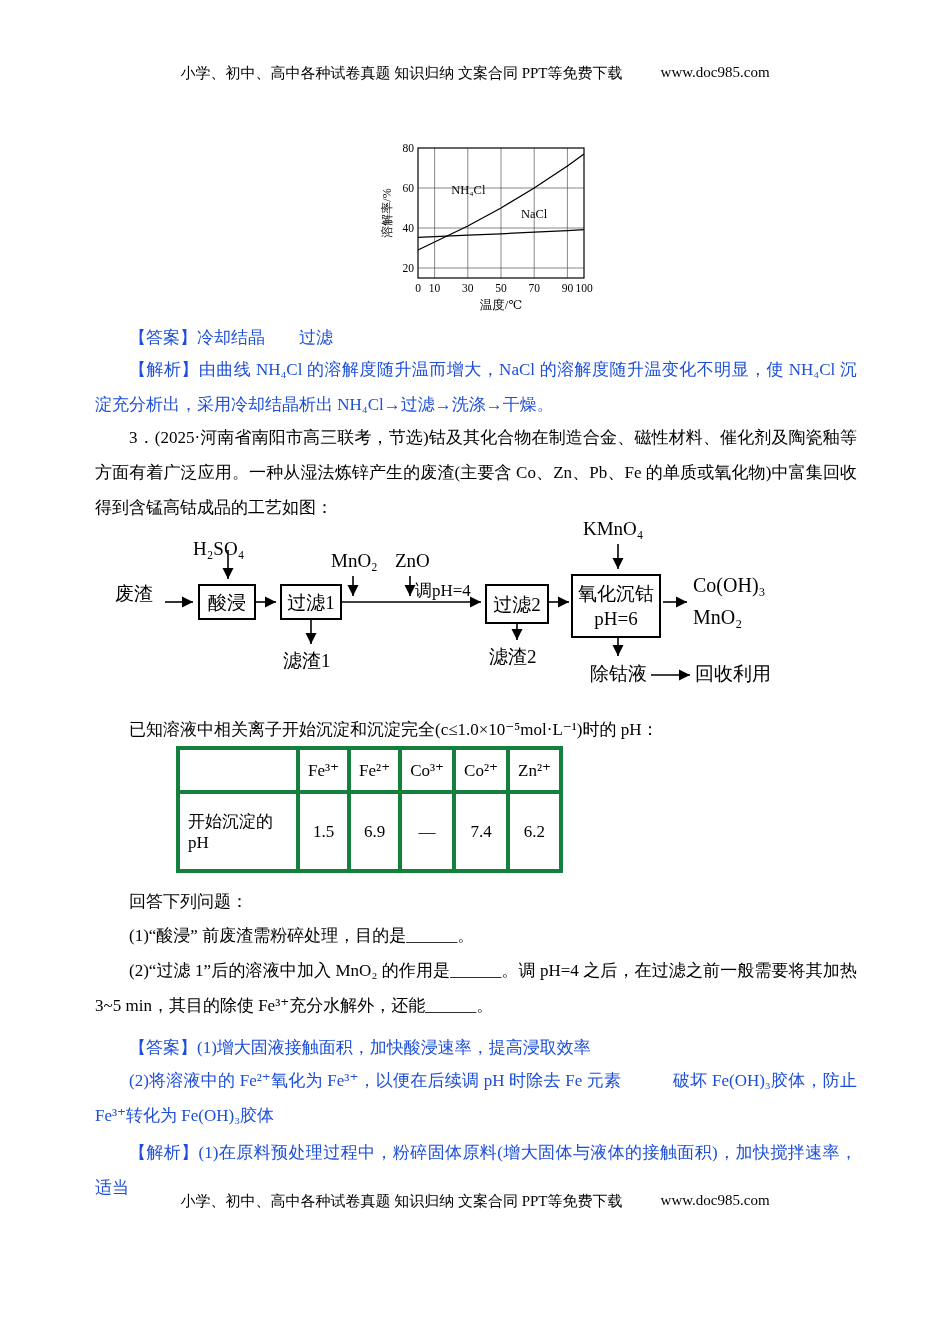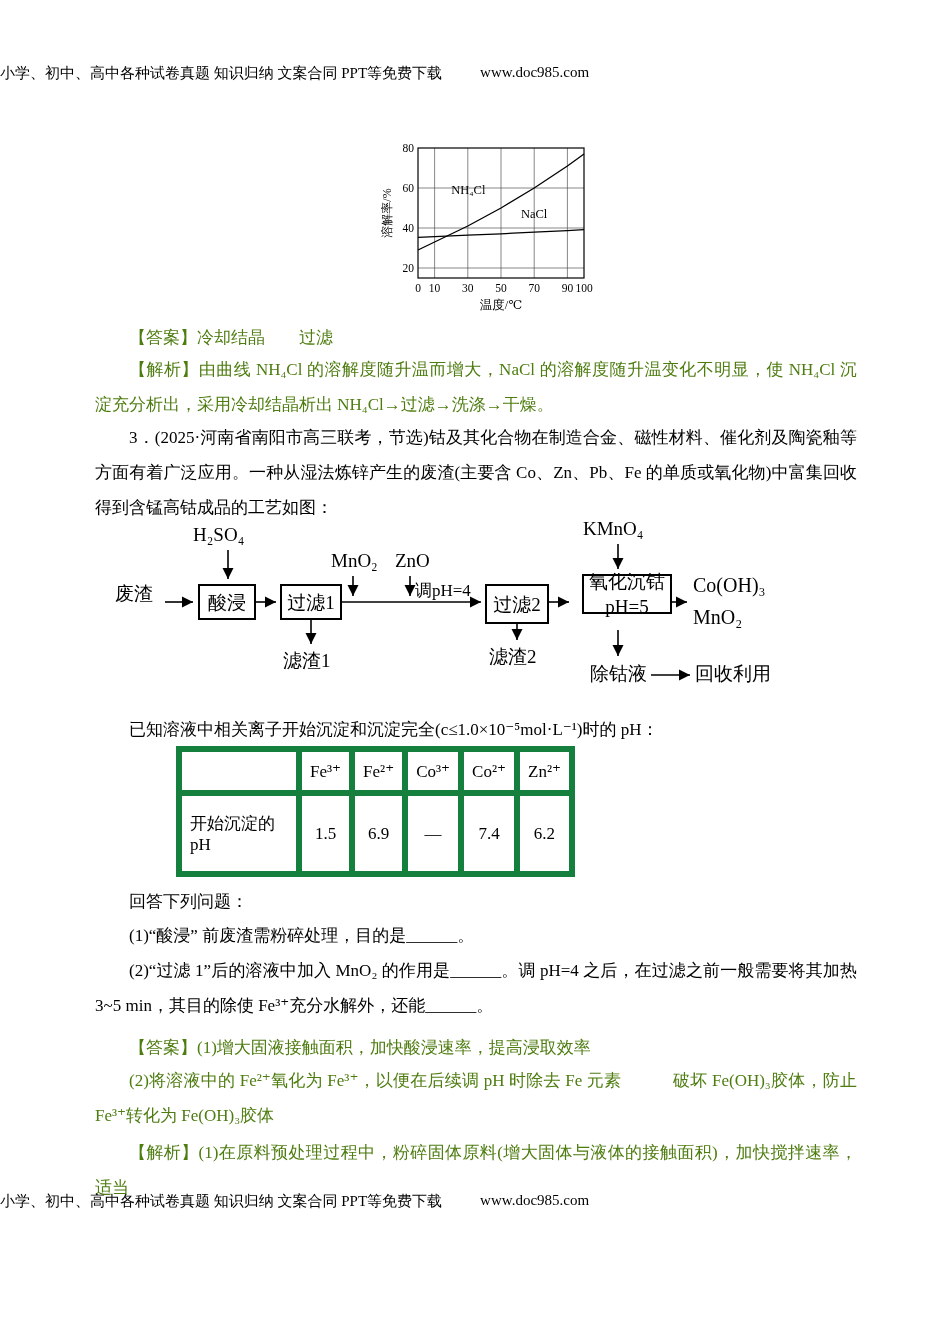--- a/index.html
+++ b/index.html
@@ -1,32 +1,32 @@
 <!DOCTYPE html>
 <html><head>
 <meta charset="utf-8">
 <style>
   * { margin:0; padding:0; box-sizing:border-box; }
   html,body { background:#ffffff; }
   body { font-family:"Liberation Serif","DejaVu Serif",serif; color:#000; }
   .page { position:relative; width:950px; height:1344px; background:#fff; overflow:hidden; margin:0 auto; }
-  .hf { position:absolute; left:0; width:100%; display:flex; gap:38px; font-size:15px; }
+  .hf { position:absolute; left:0; width:100%; display:flex; justify-content:center; gap:38px; font-size:15px; }
   .para { position:absolute; left:95px; width:762px; font-size:17px; line-height:35px; text-align:justify; }
   .ind { text-indent:2em; }
-  .red { color:#4d7c0f; }
+  .red { color:#1d4ed8; }
   .chart-wrap { position:absolute; left:376px; top:138px; }
   .chart-wrap svg text { font-family:"Liberation Serif","DejaVu Serif",serif; }
   .diagram { position:absolute; left:95px; top:518px; width:762px; height:196px; }
   .diagram > svg { position:absolute; left:0; top:0; }
   .box { position:absolute; border:2px solid #000; display:flex; flex-direction:column; align-items:center; justify-content:center; font-size:19px; background:#fff; text-align:center; line-height:25px; }
   .dlabel { position:absolute; font-size:19px; white-space:nowrap; }
   .dlabel.small { font-size:17px; }
   .dlabel.big { font-size:20px; }
   .ion-table { position:absolute; left:176px; top:746px; border-collapse:collapse; font-size:17px; }
-  .ion-table th, .ion-table td { border:6px solid #15803d; height:44px; text-align:center; font-weight:normal; padding:0 8px; min-width:46px; }
+  .ion-table th, .ion-table td { border:4px solid #15803d; height:44px; text-align:center; font-weight:normal; padding:0 8px; min-width:46px; }
   .ion-table .rowlabel { text-align:left; padding:16px 8px; width:120px; }
 </style>
 </head>
 <body>
 
 <div class="page">
 
   <div class="hf" style="top:64px">
     <span>小学、初中、高中各种试卷真题 知识归纳 文案合同 PPT等免费下载</span>
     <span>www.doc985.com</span>
@@ -83,43 +83,43 @@
       <line x1="315" y1="58" x2="315" y2="78" stroke="#000" stroke-width="1.6" marker-end="url(#ah)"></line>
       <line x1="454" y1="84" x2="474" y2="84" stroke="#000" stroke-width="1.6" marker-end="url(#ah)"></line>
       <line x1="523" y1="26" x2="523" y2="51" stroke="#000" stroke-width="1.6" marker-end="url(#ah)"></line>
       <line x1="568" y1="84" x2="592" y2="84" stroke="#000" stroke-width="1.6" marker-end="url(#ah)"></line>
       <line x1="216" y1="102" x2="216" y2="126" stroke="#000" stroke-width="1.6" marker-end="url(#ah)"></line>
       <line x1="422" y1="102" x2="422" y2="122" stroke="#000" stroke-width="1.6" marker-end="url(#ah)"></line>
       <line x1="523" y1="112" x2="523" y2="138" stroke="#000" stroke-width="1.6" marker-end="url(#ah)"></line>
       <line x1="556" y1="157" x2="595" y2="157" stroke="#000" stroke-width="1.6" marker-end="url(#ah)"></line>
     </svg>
 
-    <span class="dlabel" style="left:98px;top:6px">H₂SO₄</span>
+    <span class="dlabel" style="left:98px;top:20px">H₂SO₄</span>
     <span class="dlabel" style="left:20px;top:63px">废渣</span>
 
     <div class="box" style="left:103px;top:66px;width:58px;height:36px">
       <span>酸浸</span>
     </div>
     <div class="box" style="left:185px;top:66px;width:62px;height:36px">
       <span>过滤1</span>
     </div>
 
     <span class="dlabel" style="left:236px;top:32px">MnO₂</span>
     <span class="dlabel" style="left:300px;top:32px">ZnO</span>
     <span class="dlabel small" style="left:320px;top:61px">调pH=4</span>
 
     <div class="box" style="left:390px;top:66px;width:64px;height:40px">
       <span>过滤2</span>
     </div>
 
     <span class="dlabel" style="left:488px;top:0px">KMnO₄</span>
 
-    <div class="box" style="left:487px;top:56px;width:90px;height:40px">
+    <div class="box" style="left:476px;top:56px;width:90px;height:64px">
       <span>氧化沉钴</span>
-      <span>pH=5</span>
+      <span>pH=6</span>
     </div>
 
     <span class="dlabel big" style="left:598px;top:56px">Co(OH)₃</span>
     <span class="dlabel big" style="left:598px;top:88px">MnO₂</span>
 
     <span class="dlabel" style="left:188px;top:130px">滤渣1</span>
     <span class="dlabel" style="left:394px;top:126px">滤渣2</span>
     <span class="dlabel" style="left:495px;top:143px">除钴液</span>
     <span class="dlabel" style="left:600px;top:143px">回收利用</span>
   </div>

